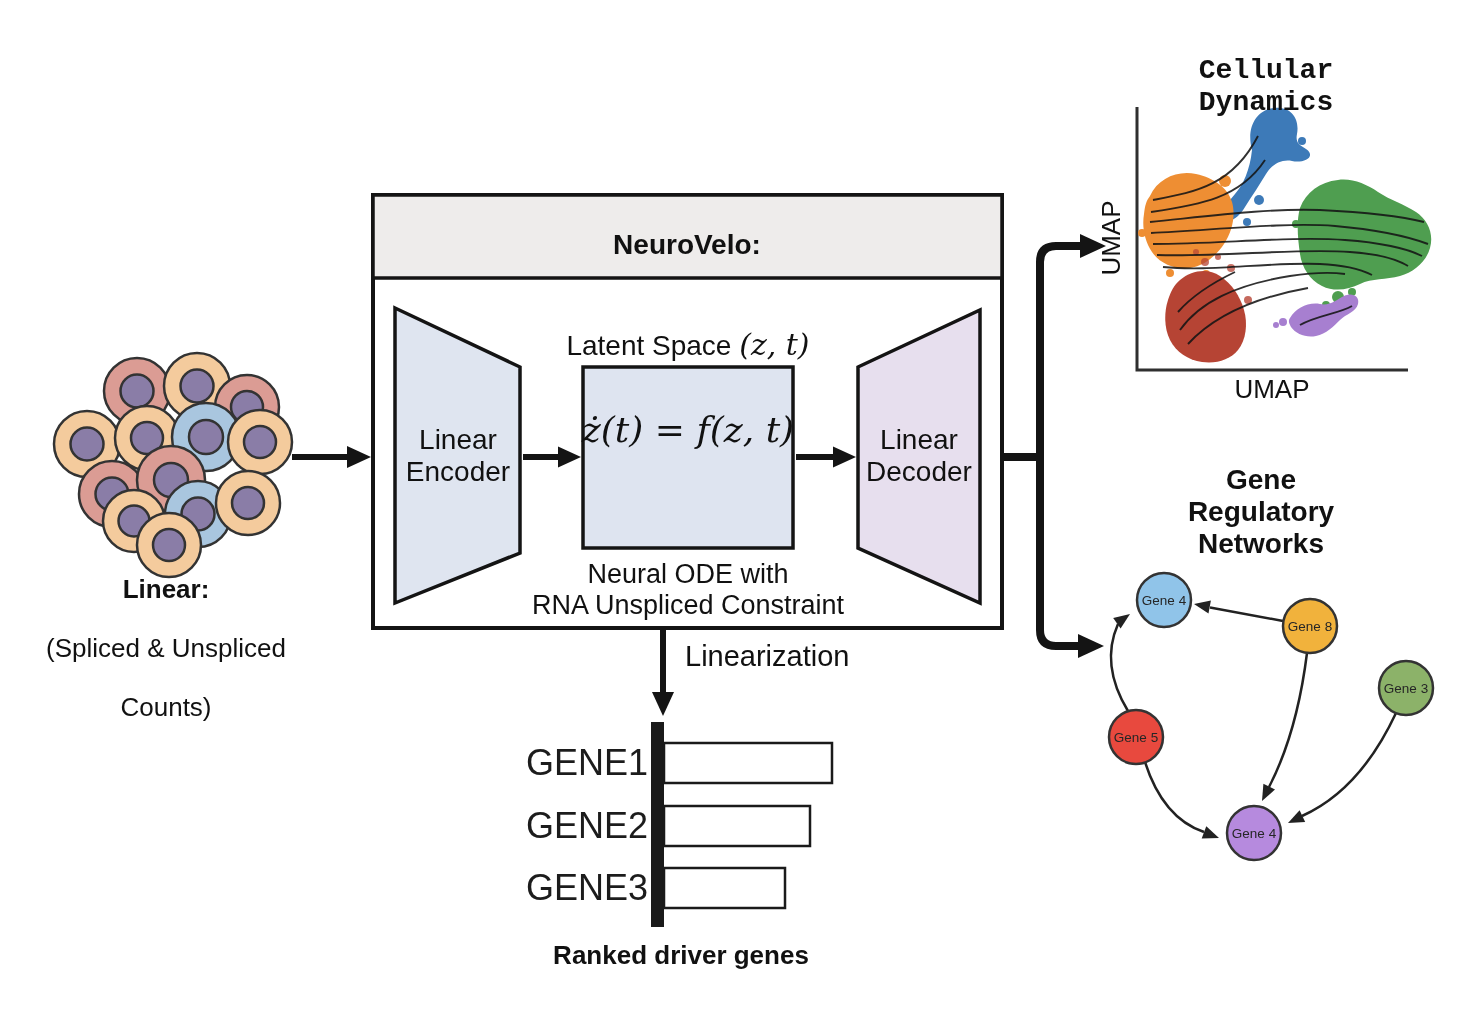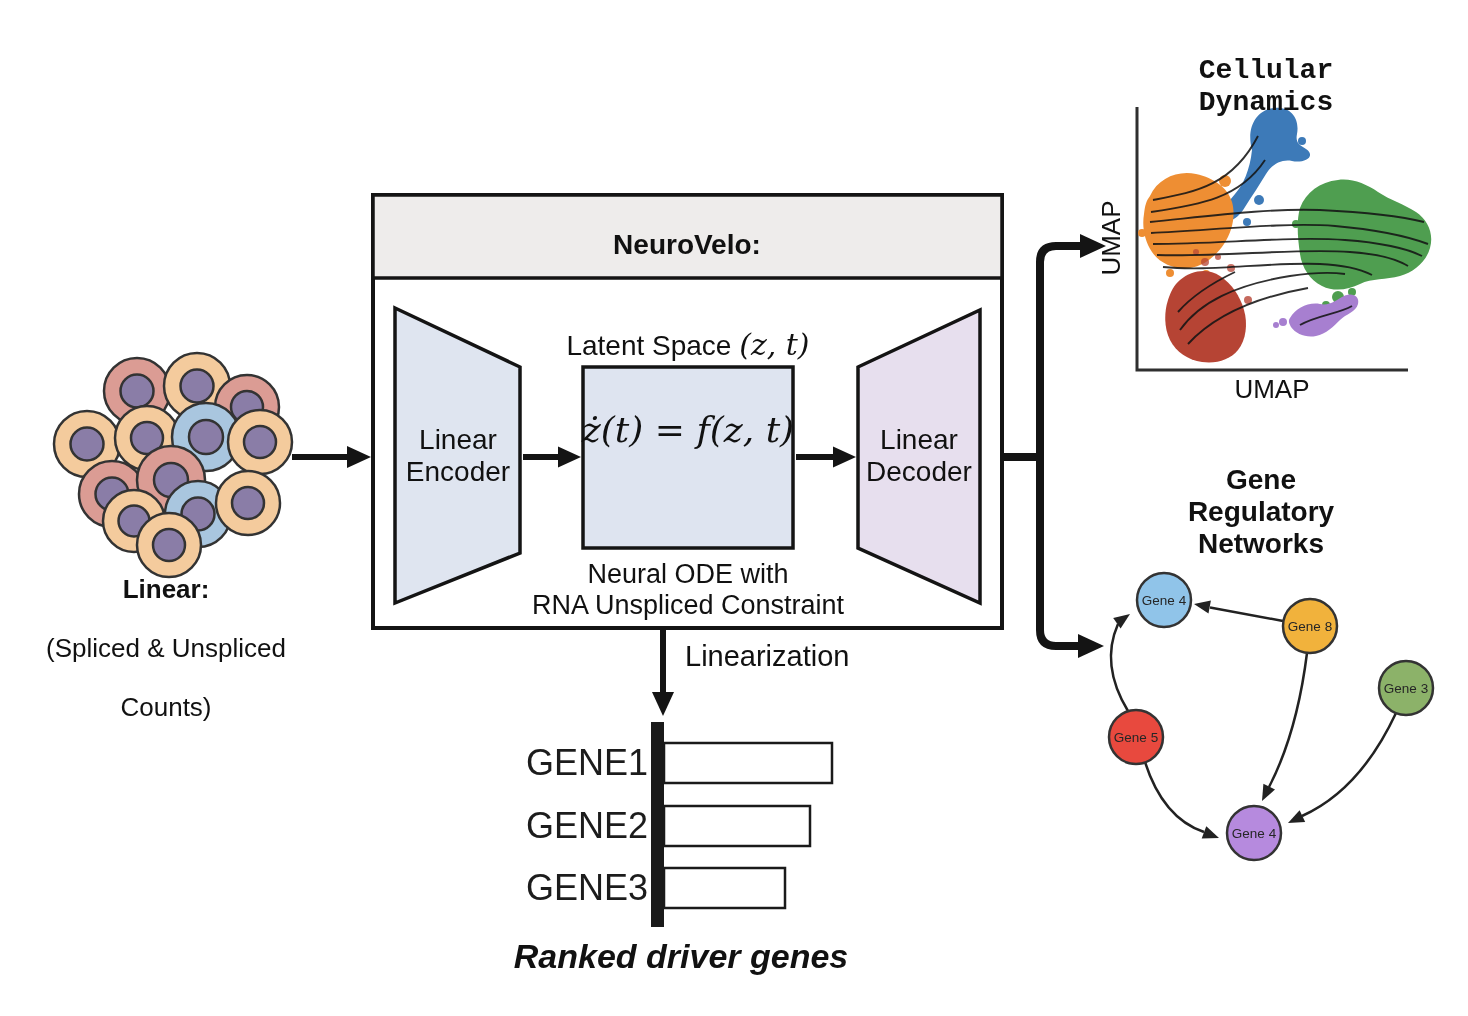--- a/index.html
+++ b/index.html
@@ -3,21 +3,21 @@
 <meta charset="utf-8">
 <style>
   html,body{margin:0;padding:0;background:#fff;}
   #canvas{position:relative;width:1468px;height:1016px;background:#fff;overflow:hidden;
           font-family:"Liberation Sans",sans-serif;color:#111;}
   #fig{position:absolute;left:0;top:0;}
   .lbl{position:absolute;transform:translate(-50%,-50%);text-align:center;
        white-space:pre-line;line-height:1.14;color:#111;}
   .b{font-weight:bold;}
   .fs26{font-size:26px;} .fs27{font-size:27px;} .fs28{font-size:28px;}
-  .fs29{font-size:29px;} .fs30{font-size:34px;font-style:italic;}
+  .fs29{font-size:29px;} .fs30{font-size:26px;}
   .math{font-family:"DejaVu Serif",serif;font-style:italic;}
   .eq{font-family:"DejaVu Serif",serif;font-style:italic;font-size:36px;}
   .gene-lbl{position:absolute;transform:translate(-100%,-50%);font-size:36px;color:#1c1c1c;}
   .node-lbl{position:absolute;transform:translate(-50%,-50%);font-size:13.5px;color:#262626;}
   .rot{transform:translate(-50%,-50%) rotate(-90deg);}
   .left-anchor{transform:translate(0,-50%);}
   
   .frame{fill:#ffffff;stroke:#141414;stroke-width:4;}
   .hdr{stroke:#141414;stroke-width:3.5;}
   .trap{stroke:#141414;stroke-width:3.5;}

